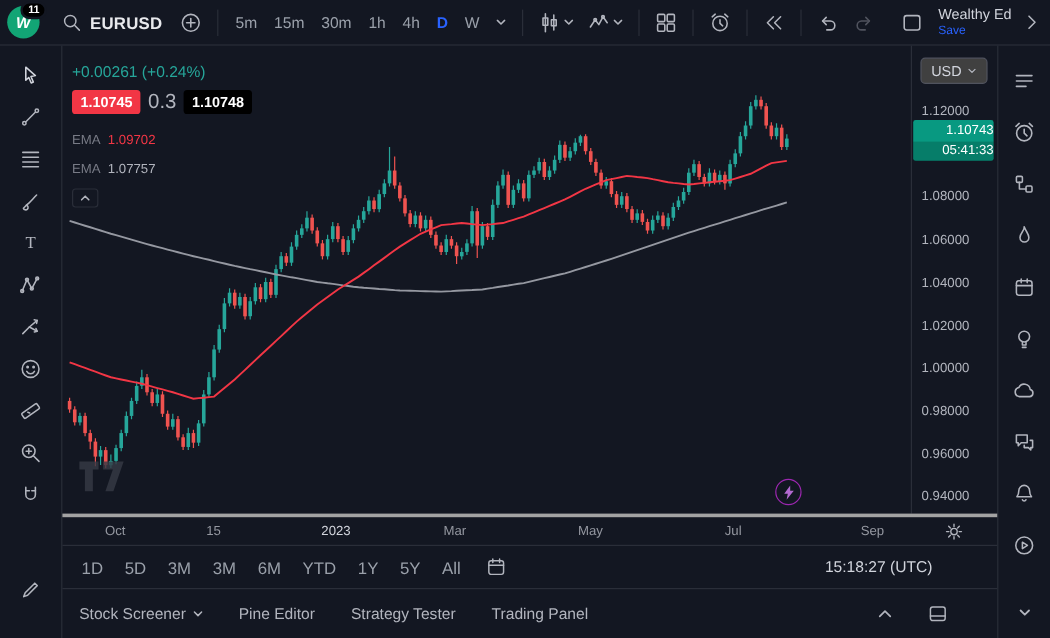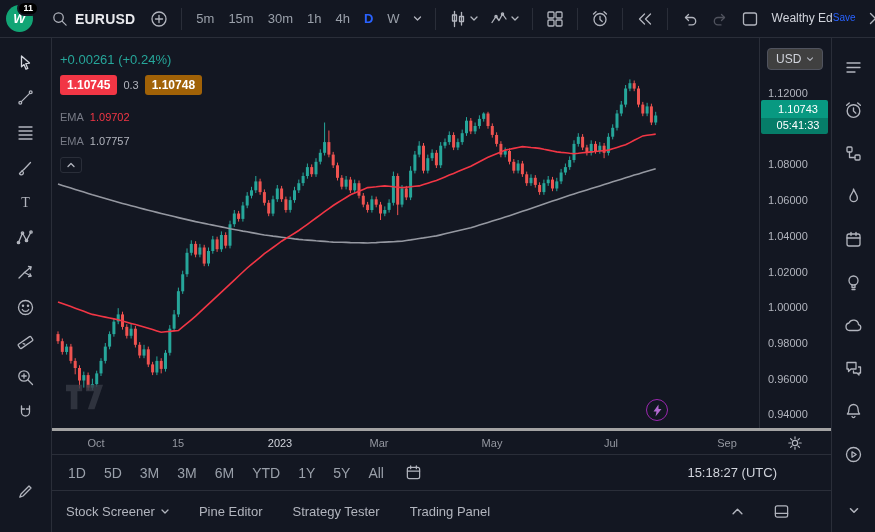--- a/index.html
+++ b/index.html
@@ -15,21 +15,21 @@
     border-radius:8px;padding:1px 4px;border:2px solid #131722;line-height:1}
   .symbol-btn{display:flex;align-items:center;gap:7px;padding:4px 8px;border-radius:4px;cursor:pointer}
   .sym{color:#e8e9ed;font-weight:bold;font-size:14px;letter-spacing:.2px}
   .iconbtn{background:none;border:none;display:flex;align-items:center;justify-content:center;padding:5px;border-radius:4px;cursor:pointer;gap:3px}
   .sep{width:1px;height:22px;background:#2a2e39;margin:0 6px;flex:none}
   .tf{background:none;border:none;color:#9aa0aa;font-size:13px;padding:4px 6px;border-radius:4px;cursor:pointer;font-family:inherit}
   .tf.active{color:#2962ff;font-weight:bold}
   .ic{fill:none;stroke:#b2b5be;stroke-width:1.3;stroke-linecap:round;stroke-linejoin:round}
   .ic.dim{stroke:#50535e}
   .tb-right{margin-left:auto;display:flex;align-items:center;gap:8px}
-  .layout-name{display:flex;line-height:1.15}
+  .layout-name{display:flex;flex-direction:column;line-height:1.15}
   .layout-name .nm{color:#d1d4dc;font-size:12px;white-space:nowrap}
   .layout-name .sv{color:#2962ff;font-size:10px}
 
   
   .left-rail{grid-row:2;grid-column:1;border-right:1px solid #2a2e39;display:flex;flex-direction:column;align-items:center;padding-top:8px;gap:2px}
   .tool{width:38px;height:33px;display:flex;align-items:center;justify-content:center;border-radius:4px;cursor:pointer}
   .left-rail .spacer{flex:1}
   .left-rail .bottom{margin-bottom:26px}
 
   
@@ -43,37 +43,37 @@
   .chart-row{height:390px;display:flex}
   .plot{position:relative;width:707px;height:390px;overflow:hidden}
   .plot svg.chart{position:absolute;left:0;top:0}
   .watermark{position:absolute;left:14px;top:346px;opacity:.8}
 
   .legend{position:absolute;left:8px;top:14px;z-index:5;font-size:12px}
   .chg{color:#26a69a;font-size:13px;margin-bottom:8px}
   .baRow{display:flex;align-items:center;gap:6px;margin-bottom:10px}
   .px-box{color:#fff;font-size:12px;font-weight:bold;padding:3px 7px;border-radius:3px;cursor:pointer}
   .px-box.bid{background:#f23645}
-  .px-box.ask{background:#a16207}
-  .spread{color:#b2b5be;font-size:11px}
+  .px-box.ask{background:#000000}
+  .spread{color:#b2b5be;font-size:17px}
   .indRow{display:flex;align-items:center;gap:6px;height:24px;cursor:pointer}
   .indRow .lbl{color:#787b86;font-size:11px}
   .indRow .val{font-size:11px}
   .collapse-btn{margin-top:4px;width:22px;height:16px;border:1px solid #2a2e39;background:#131722;border-radius:3px;
     display:flex;align-items:center;justify-content:center;cursor:pointer}
 
   .flash-btn{position:absolute;left:594px;top:361px;width:22px;height:22px;border-radius:50%;
     border:1.5px solid #9c27b0;display:flex;align-items:center;justify-content:center;cursor:pointer;z-index:5;background:rgba(19,23,34,.6)}
 
   .price-axis{position:relative;width:72px;border-left:1px solid #2a2e39;cursor:ns-resize}
   .ptick{position:absolute;left:8px;font-size:11px;color:#b2b5be;line-height:12px}
   .usd-btn{position:absolute;top:10px;left:7px;display:flex;align-items:center;gap:5px;border:1px solid #50535e;
     border-radius:4px;padding:3px 8px;color:#d1d4dc;font-size:12px;cursor:pointer;background:#404040;z-index:6}
   .last-badge{position:absolute;left:1px;right:3px;background:#089981;color:#fff;border-radius:2px;z-index:5;
-    font-size:11px;text-align:center;padding:2px 0 0 7px;line-height:15px}
+    font-size:11px;text-align:right;padding:2px 0 0 7px;line-height:15px}
   .last-badge .cd{background:rgba(0,0,0,.18);margin-top:1px;padding-left:7px;margin-left:-7px;padding-bottom:1px}
 
   .time-axis{height:26px;border-top:3px solid #a3a3a3;position:relative;display:flex}
   .tlabels{position:relative;width:707px;height:100%}
   .ttick{position:absolute;top:6px;transform:translateX(-50%);font-size:11px;color:#9598a1}
   .ttick.year{color:#d1d4dc}
   .axis-gear{position:absolute;right:28px;top:4px;cursor:pointer}
 
   .range-bar{height:36px;border-top:1px solid #2a2e39;display:flex;align-items:center;padding:0 14px;gap:14px}
   .rngbtn{background:none;border:none;color:#9aa0aa;font-size:14px;cursor:pointer;font-family:inherit;padding:3px 2px}

